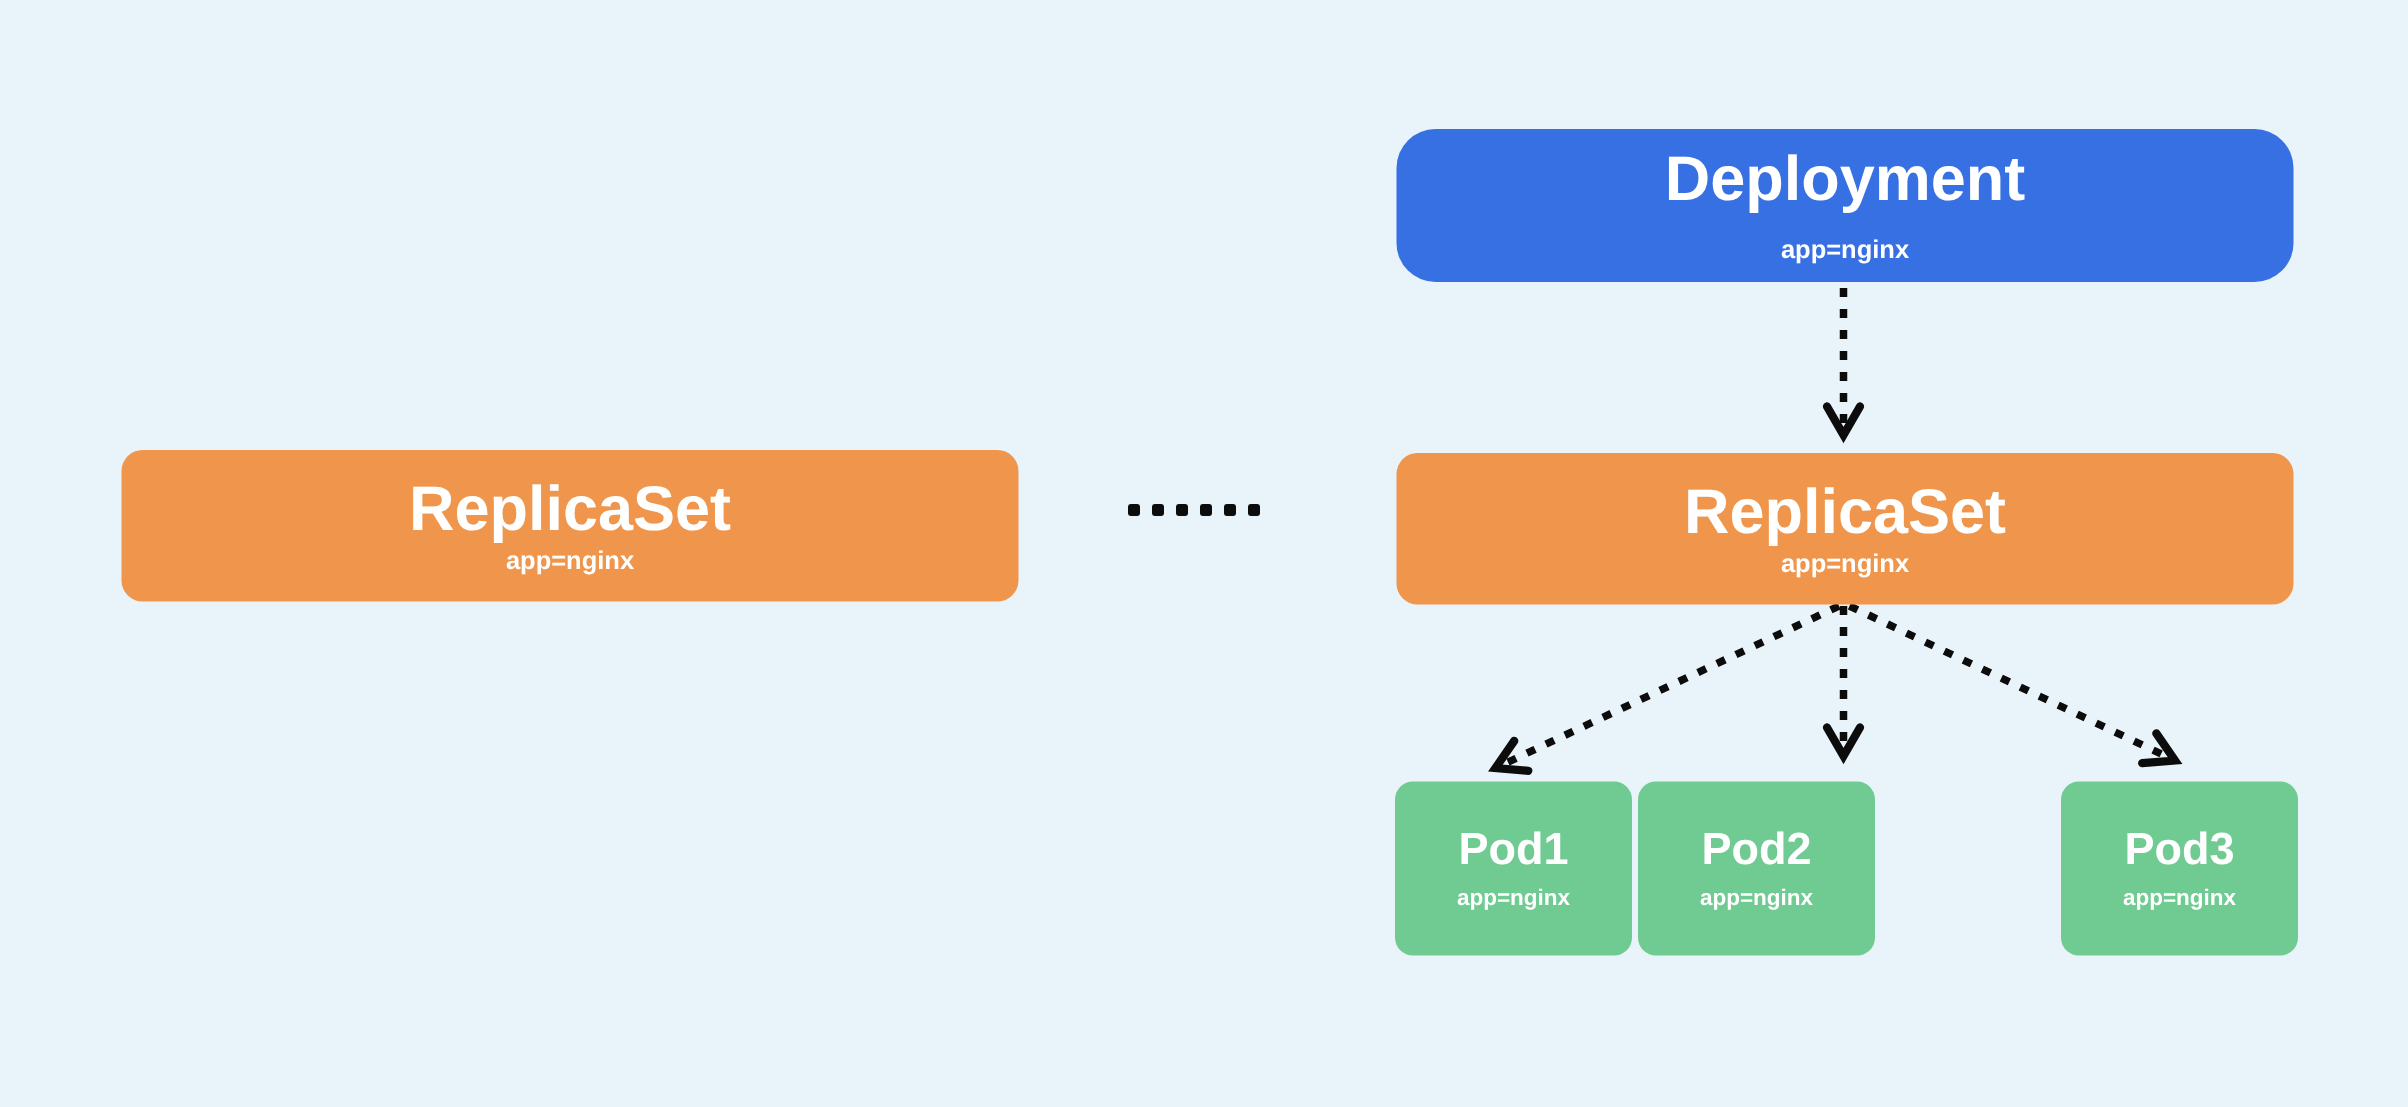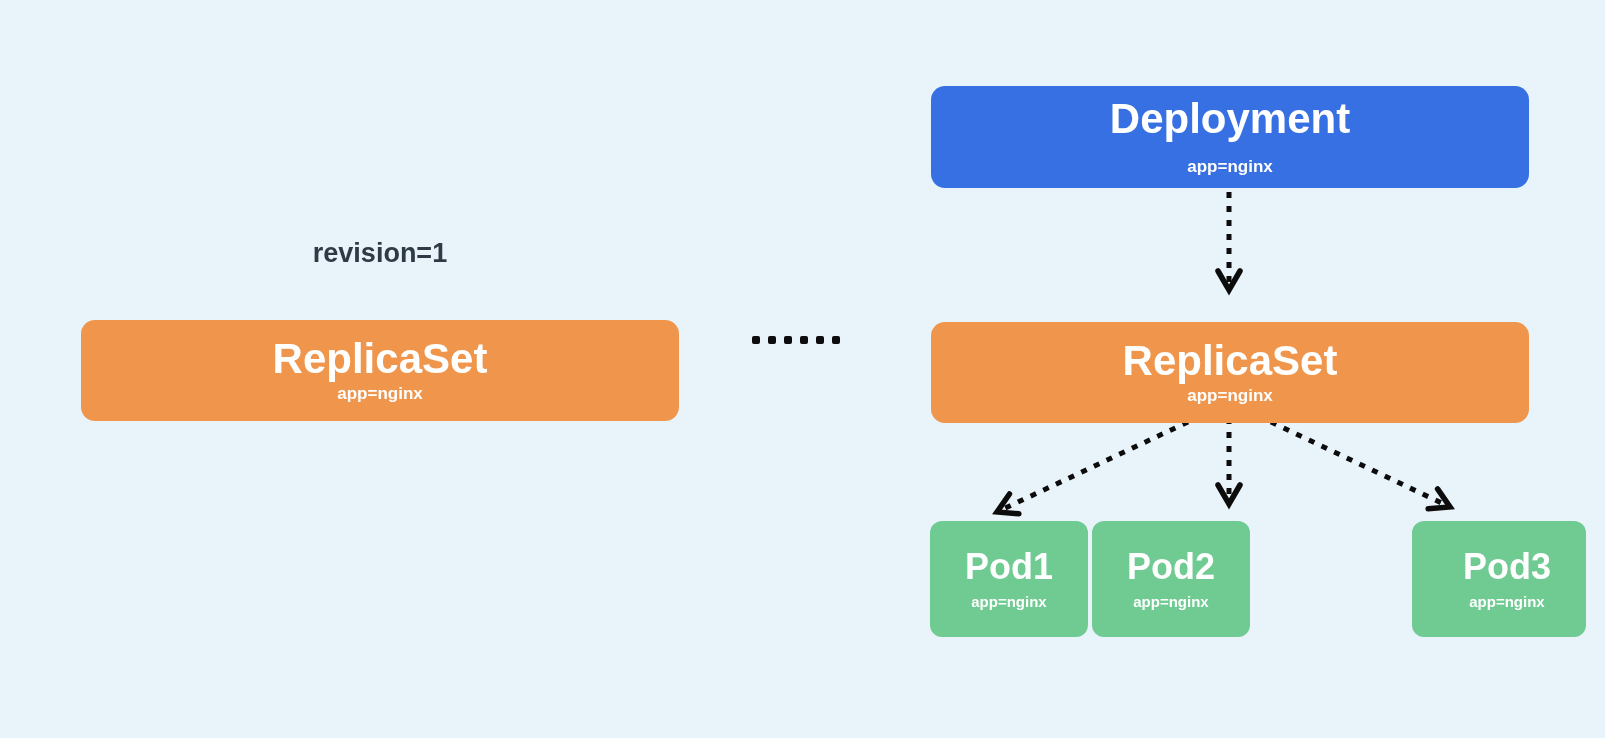--- a/index.html
+++ b/index.html
@@ -21,38 +21,38 @@
     align-items: center;
     justify-content: center;
     color: #ffffff;
     text-align: center;
   }
   .box .title { font-weight: bold; line-height: 1.05; }
   .box .selector { font-weight: bold; text-align: center; }
 
   .deployment {
     left: 931px; top: 86px; width: 598px; height: 102px;
-    background: #3670E3; border-radius: 14px; gap: 13px;
+    background: #3670E3; border-radius: 26px; gap: 13px;
   }
-  .replicaset { background: #F0964C; border-radius: 14px; margin-top: 20px; }
+  .replicaset { background: #F0964C; border-radius: 14px; }
   .replicaset.old     { left: 81px;  top: 300px; width: 598px; height: 101px; }
   .replicaset.current { left: 931px; top: 302px; width: 598px; height: 101px; }
 
   .bigbox .title { font-size: 42px; }
   .bigbox .selector { font-size: 17px; margin-top: 3px; }
 
   .pod {
     top: 521px; width: 158px; height: 116px;
     background: #6FCB92; border-radius: 12px;
   }
-  .pod .title { font-size: 36px; }
+  .pod .title { font-size: 30px; }
   .pod .selector { font-size: 15px; margin-top: 8px; }
   .pod1 { left: 930px; }
   .pod2 { left: 1092px; }
-  .pod3 { left: 1412px; padding-left: 16px; }
+  .pod3 { left: 1374px; }
 
   .annotation {
     position: absolute;
     font-weight: bold;
     font-size: 27px;
     color: #2E3A44;
     white-space: nowrap;
   }
   .annotation.rev-old {
     left: 81px; top: 238px; width: 598px; text-align: center;
@@ -101,21 +101,20 @@
     <line class="dotted-line" x1="1229" y1="404" x2="1229" y2="504" marker-end="url(#vee)"></line>
     <line class="dotted-line" x1="1233" y1="404" x2="1450" y2="507" marker-end="url(#vee)"></line>
   </svg>
 
   <div class="box bigbox deployment">
     <div class="title">Deployment</div>
     <div class="selector">app=nginx</div>
   </div>
 
 
-  <div class="annotation rev-old">revision=1</div>
 
   <div class="box bigbox replicaset old">
     <div class="title">ReplicaSet</div>
     <div class="selector">app=nginx</div>
   </div>
 
   <div class="ellipsis-dots">
     <span class="dot"></span>
     <span class="dot"></span>
     <span class="dot"></span>

